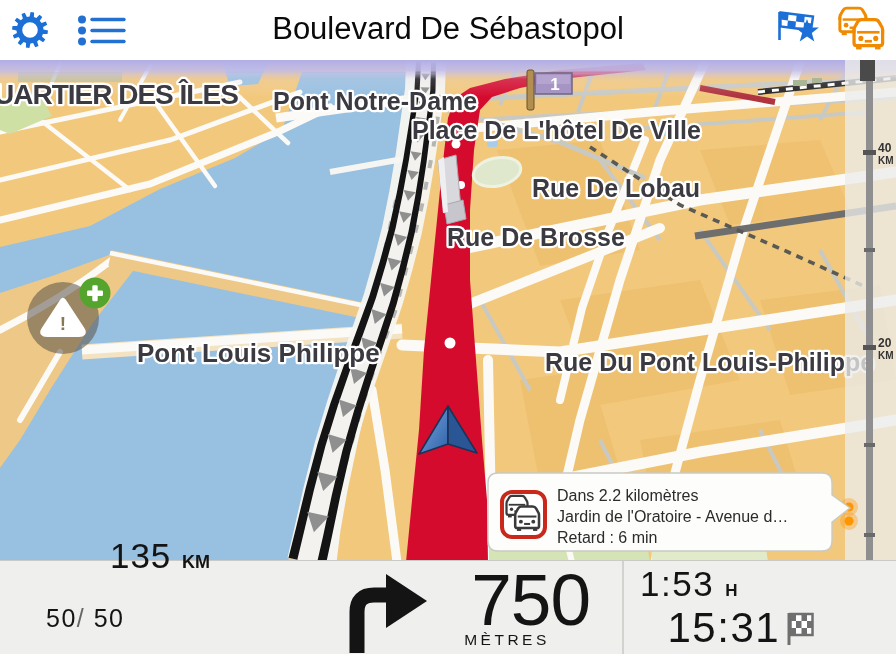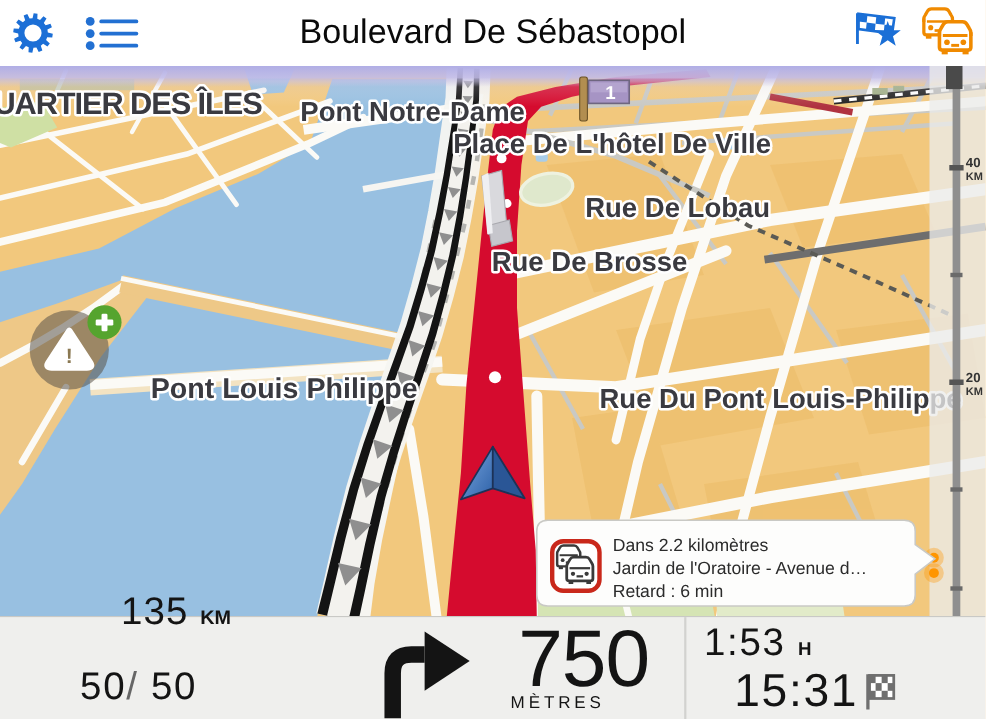--- a/index.html
+++ b/index.html
@@ -318,21 +318,21 @@
     </g>
   </g>
 </svg>
 
 <div class="abs" style="left:0;top:560px;width:896px;height:94px;background:#efefed;border-top:1px solid #c9c9c6;box-sizing:border-box;"></div>
 
 <div class="abs" style="left:622px;top:561px;width:2px;height:93px;background:#d2d2cf;"></div>
 
 <div class="abs" style="left:80px;top:536px;width:160px;text-align:center;font-size:35px;letter-spacing:1px;color:#141414;">135 <span style="font-size:18px;font-weight:bold;letter-spacing:0;">KM</span></div>
 
-<div class="abs" style="left:46px;top:604px;width:160px;text-align:center;font-size:35px;letter-spacing:1.5px;color:#141414;">50<span style="color:#666;">/</span> 50</div>
+<div class="abs" style="left:46px;top:604px;width:160px;font-size:25px;letter-spacing:1.5px;color:#141414;">50<span style="color:#666;">/</span> 50</div>
 
 <svg class="abs" style="left:330px;top:565px;" width="110" height="89" viewBox="0 0 110 89">
   <path d="M27,88 L27,47 Q27,30 44,30 L56,30" stroke="#141414" stroke-width="15" fill="none"></path>
   <polygon points="56,9 97,36 56,63" fill="#141414"></polygon>
 </svg>
 
 <div class="abs" style="left:430px;top:558px;width:160px;text-align:right;font-size:73px;letter-spacing:-1px;color:#141414;">750</div>
 <div class="abs" style="left:427px;top:631px;width:160px;text-align:center;font-size:15.5px;letter-spacing:3.5px;color:#141414;">MÈTRES</div>
 
 <div class="abs" style="left:640px;top:564px;width:180px;font-size:35px;letter-spacing:1.5px;color:#141414;">1:53 <span style="font-size:17px;font-weight:bold;letter-spacing:0;">H</span></div>

